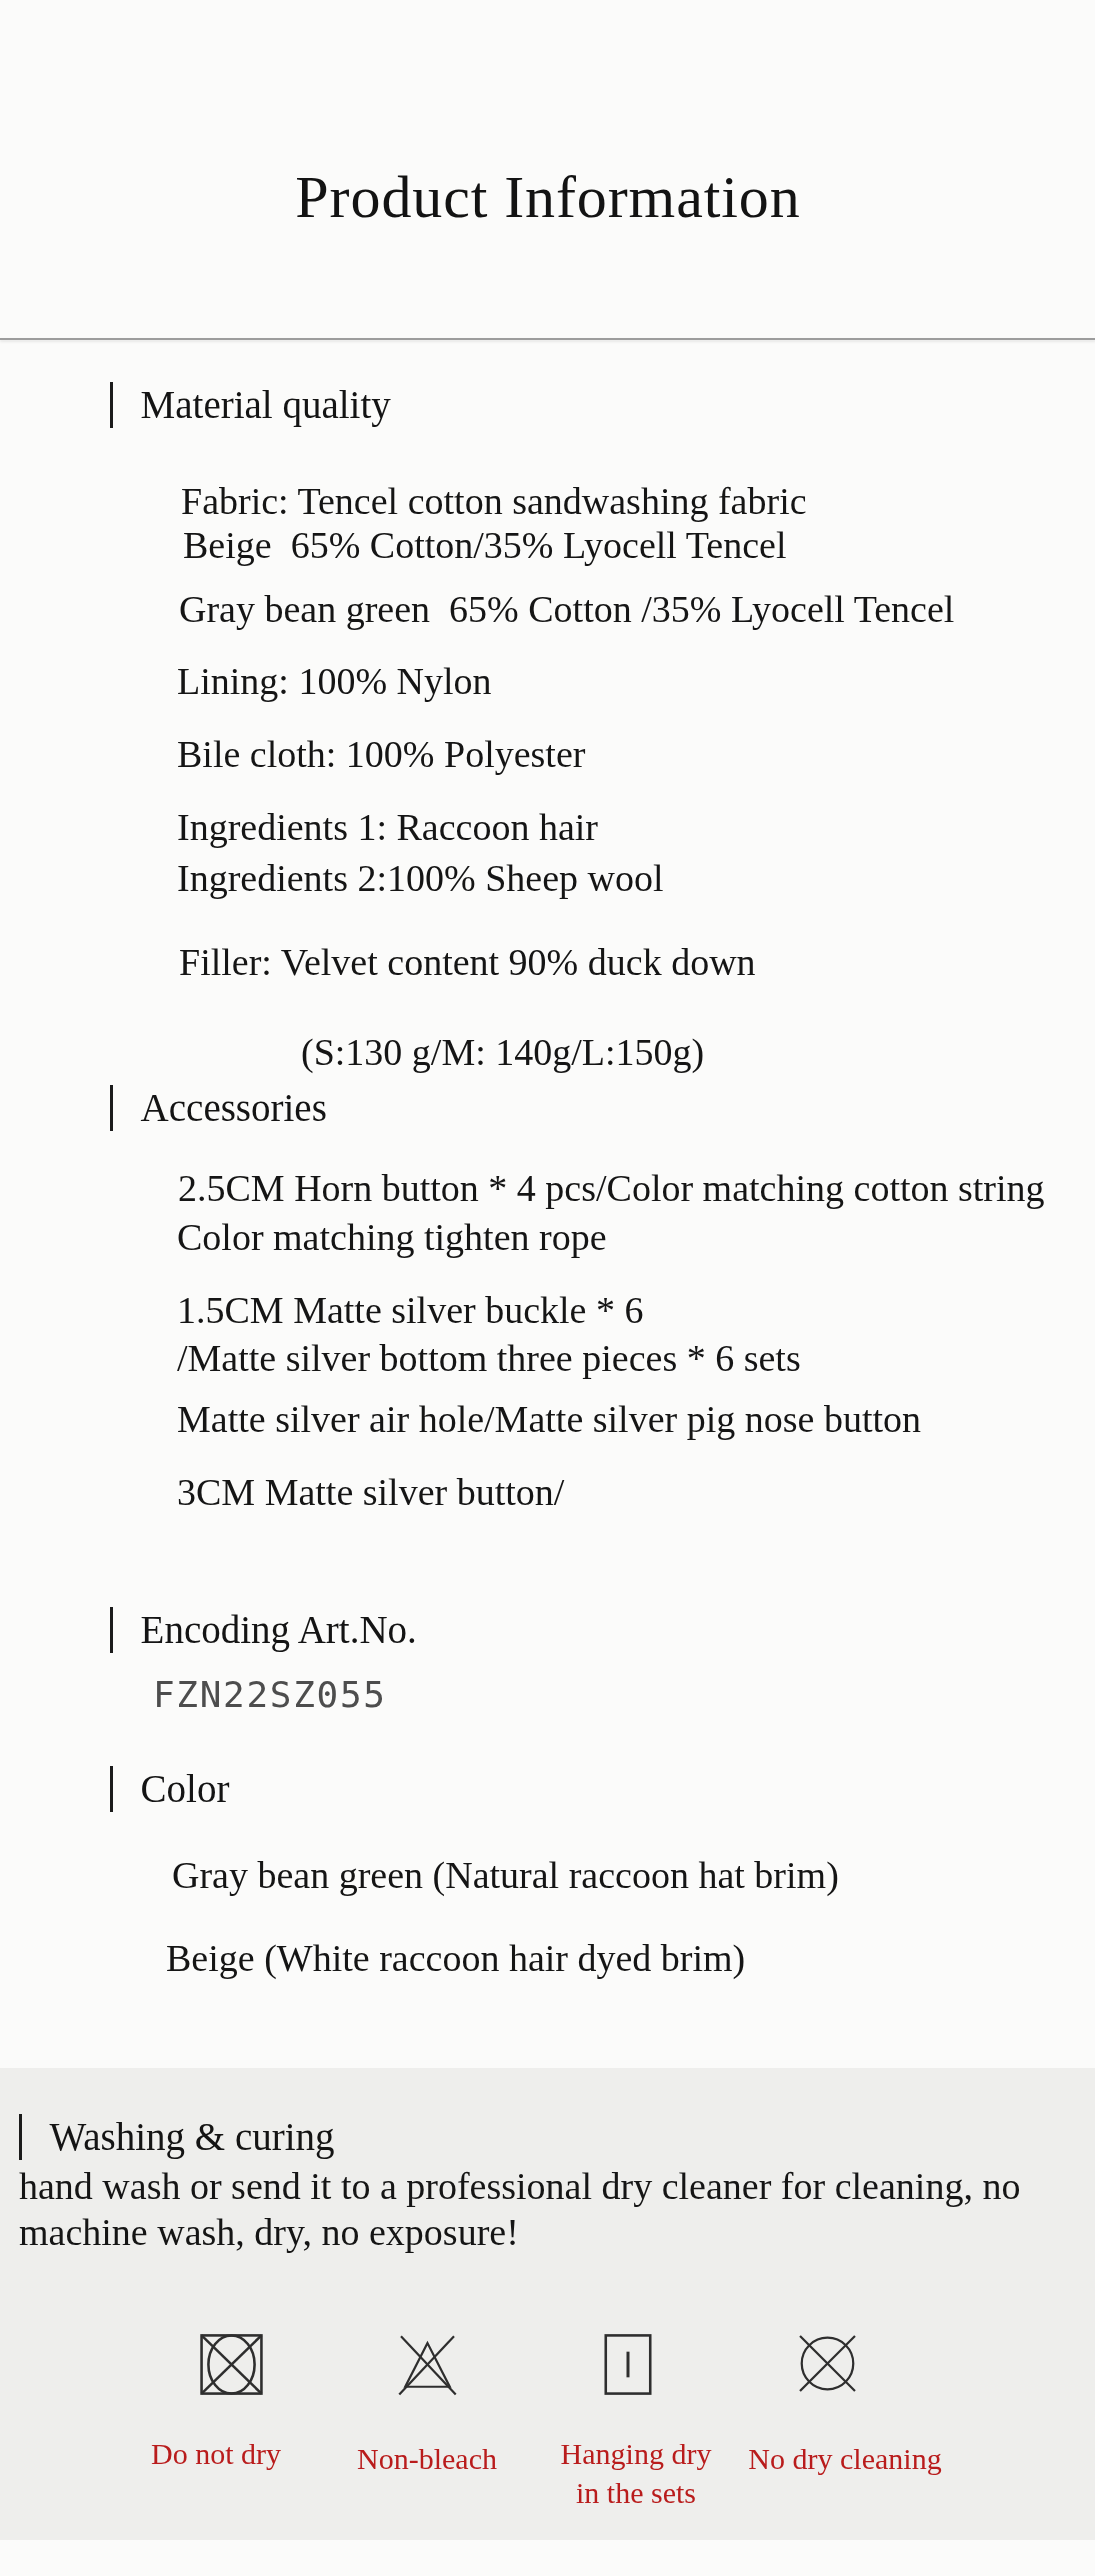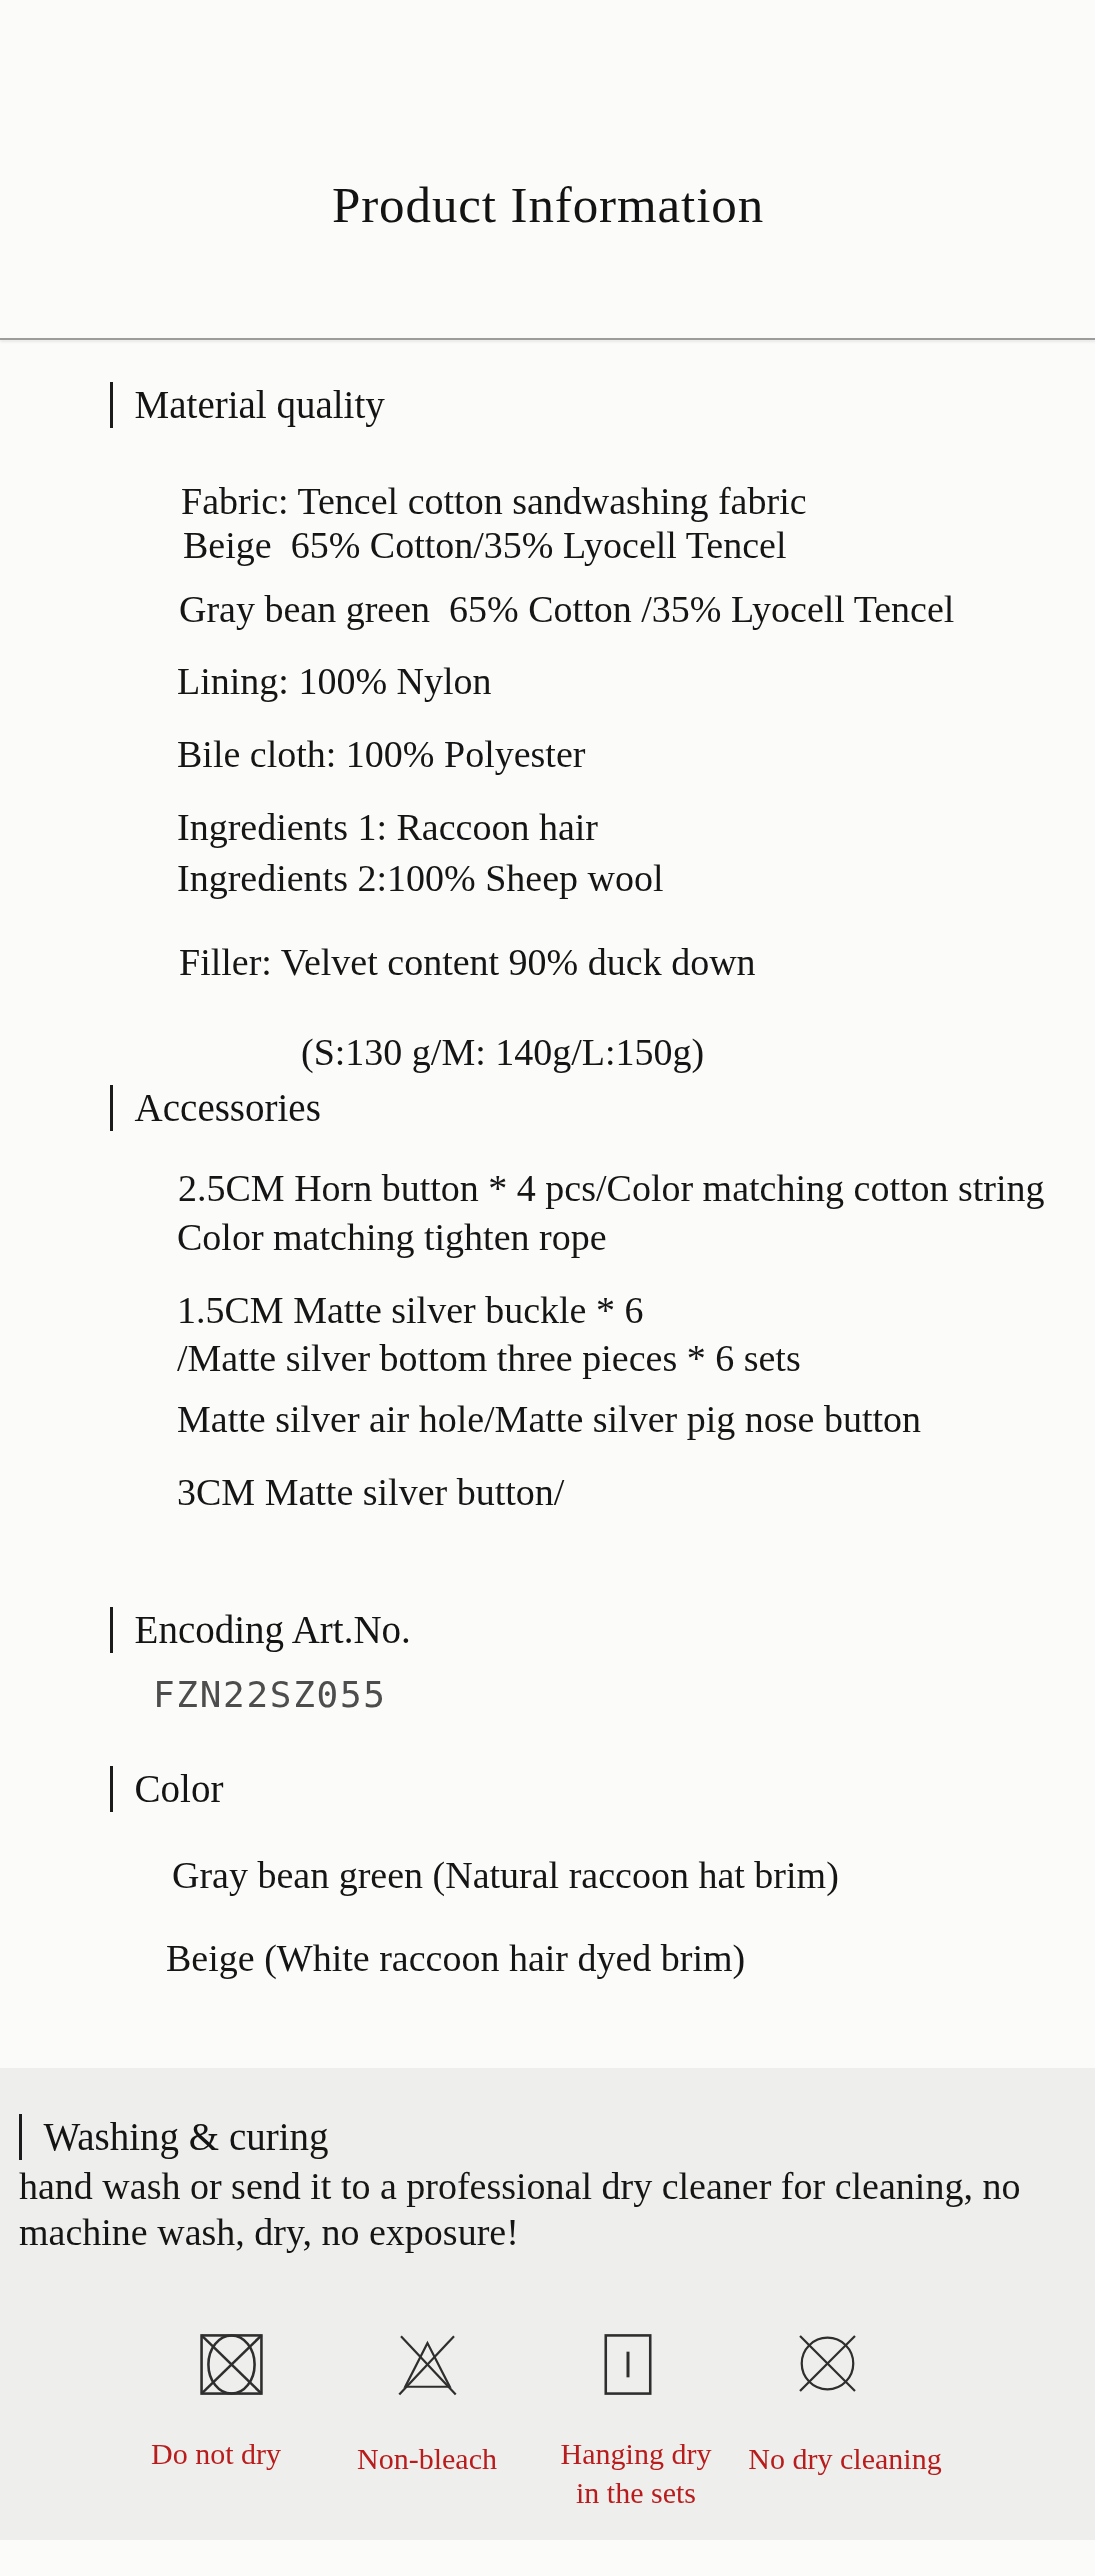--- a/index.html
+++ b/index.html
@@ -1,25 +1,25 @@
 <!DOCTYPE html>
 <html style="font-size:13.7px"><head>
 <meta charset="utf-8">
 <style>
   html,body{margin:0;padding:0;}
   body{width:1096px;background:#ffffff;font-family:"Liberation Serif",serif;}
   #page{position:relative;width:1096px;height:2576px;background:#fbfbfa;overflow:hidden;}
 
-  .title{position:absolute;left:0;top:173px;width:1096px;text-align:center;
-         font-size:51px;line-height:65px;color:#131313;letter-spacing:0.9px;}
+  .title{position:absolute;left:0;top:165px;width:1096px;text-align:center;
+         font-size:60px;line-height:65px;color:#131313;letter-spacing:0.9px;}
 
   .divider{position:absolute;left:0;top:338px;width:1096px;height:1.7px;background:#9c9c9c;
            box-shadow:0 1.7px 2.6px rgba(0,0,0,0.10);}
 
-  .sec{position:absolute;display:flex;align-items:center;gap:22px;
+  .sec{position:absolute;display:flex;align-items:center;gap:28px;
        font-size:39px;line-height:48px;color:#141414;white-space:pre-wrap;}
   .vbar{width:2.6px;height:46px;background:#1b1b1b;flex:0 0 auto;}
 
   .line{position:absolute;font-size:38px;line-height:50px;color:#151515;white-space:pre-wrap;}
 
   .code{position:absolute;font-family:"DejaVu Sans Mono",monospace;
         font-size:36px;color:#4d4d4d;letter-spacing:1.7px;}
 
   .graypanel{position:absolute;left:0;top:2068px;width:1096px;height:472px;background:#eeeeec;}
 

